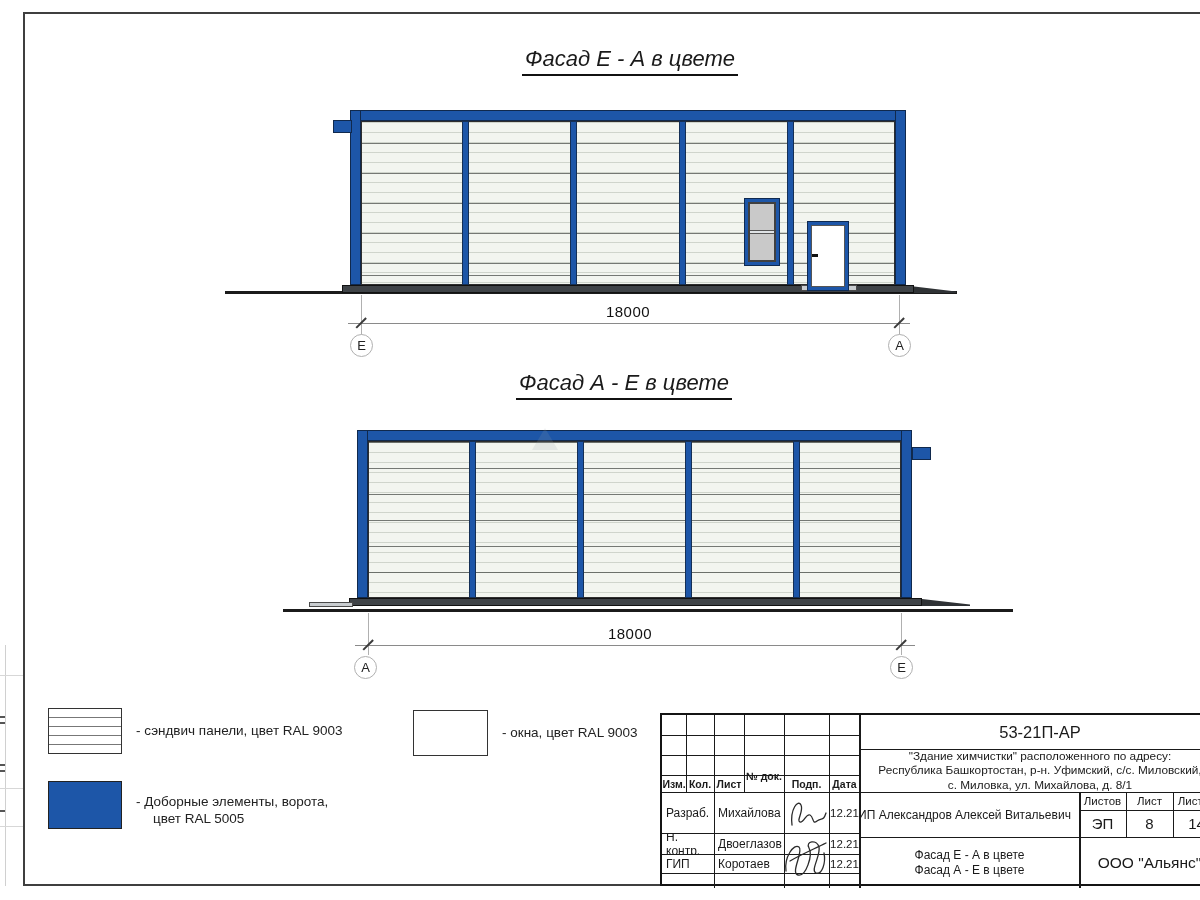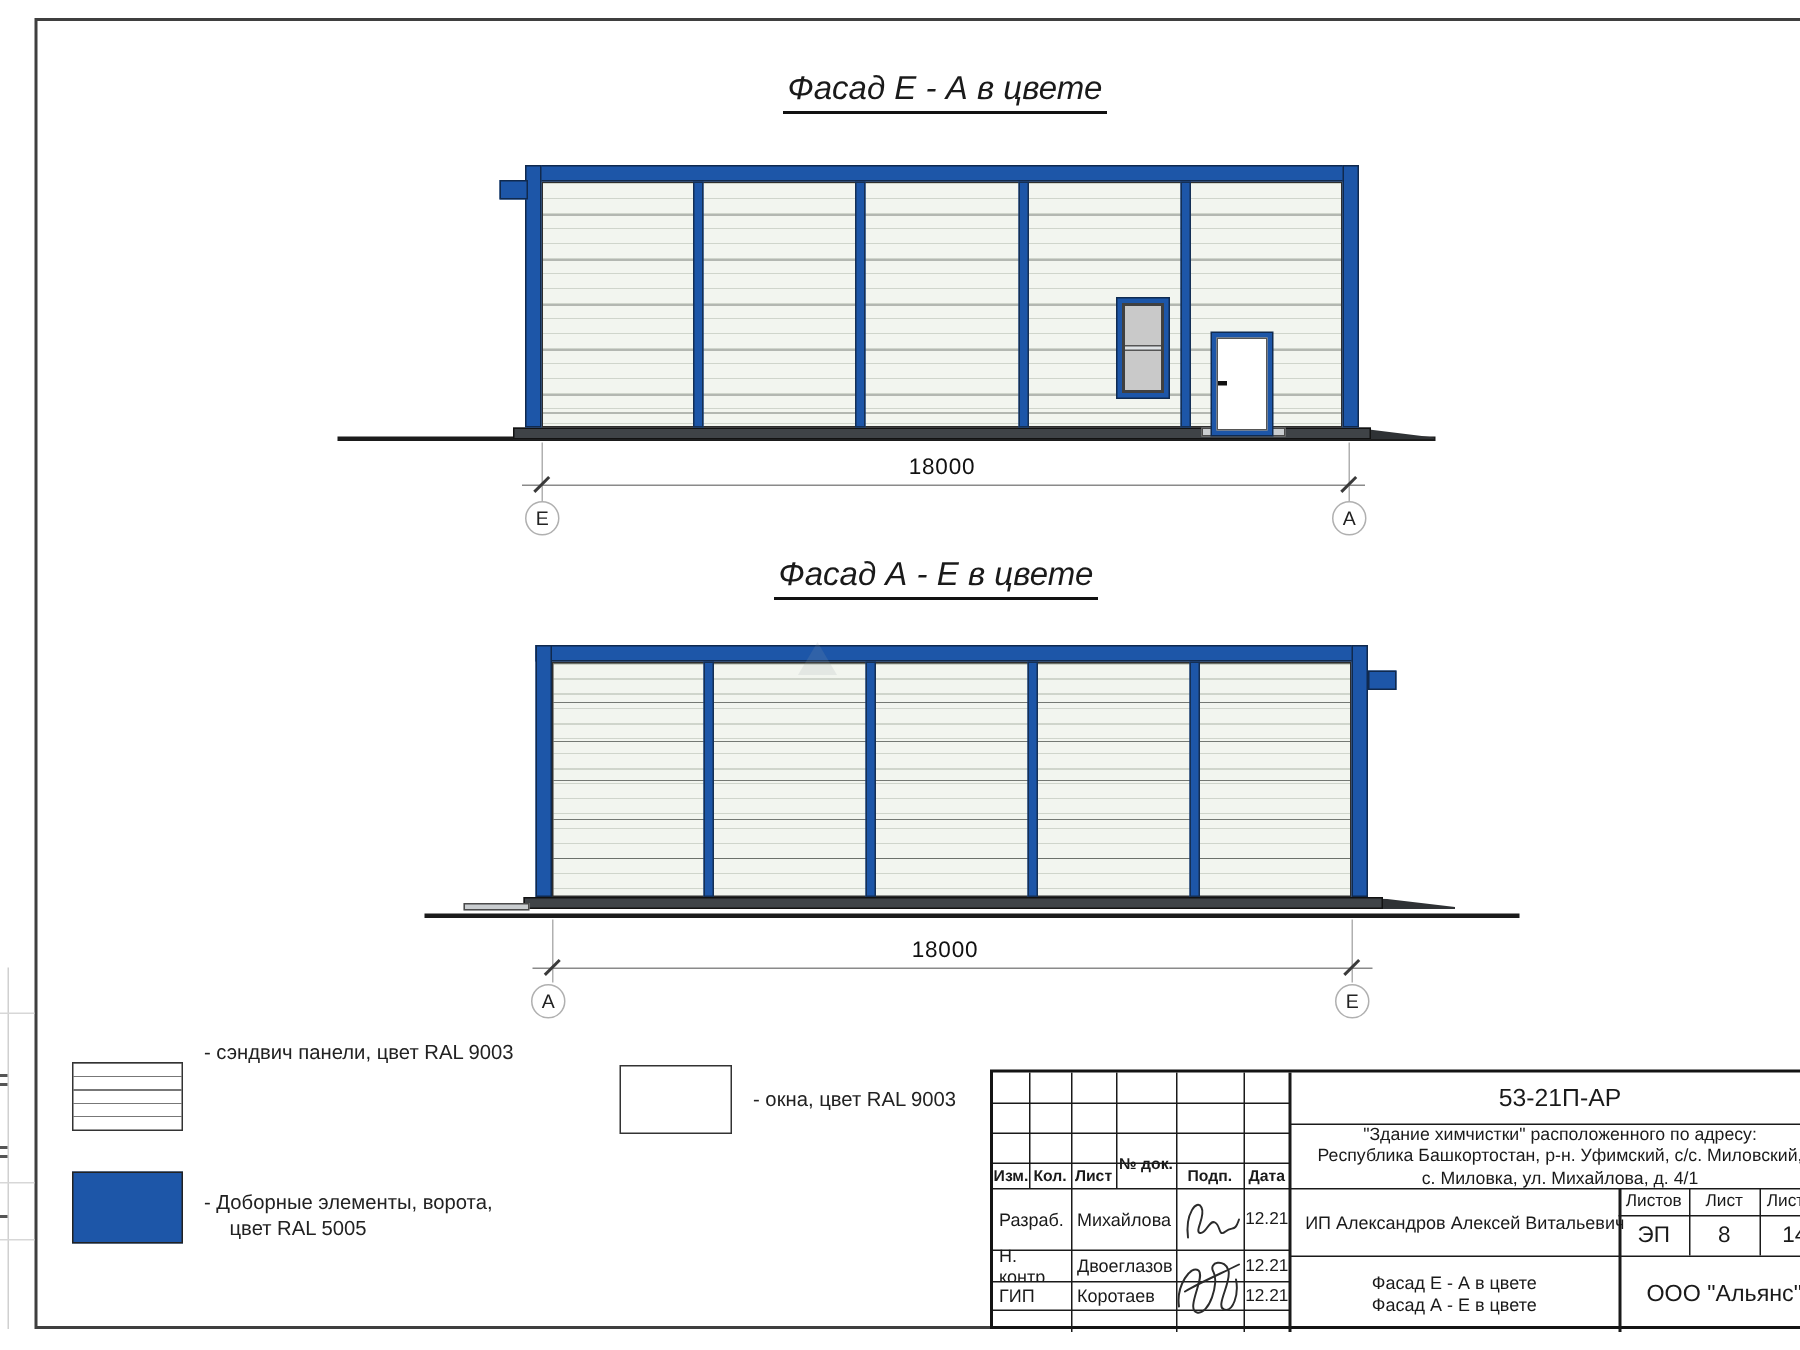--- a/index.html
+++ b/index.html
@@ -149,21 +149,21 @@
   <div class="abs tick" style="left:894px;top:644px;"></div>
   <div class="abs dimtext" style="left:580px;top:625px;width:100px;">18000</div>
   <div class="abs bubble" style="left:354px;top:656px;">
       <span>А</span>
     </div>
   <div class="abs bubble" style="left:890px;top:656px;">
       <span>Е</span>
     </div>
 
   <div class="abs lg-swatch lines" style="left:48px;top:708px;width:74px;height:46px;"></div>
-  <div class="abs lg-label" style="left:136px;top:694px;">- сэндвич панели, цвет RAL 9003</div>
+  <div class="abs lg-label" style="left:136px;top:723px;">- сэндвич панели, цвет RAL 9003</div>
 
   <div class="abs lg-swatch" style="left:413px;top:710px;width:75px;height:46px;"></div>
   <div class="abs lg-label" style="left:502px;top:725px;">- окна, цвет RAL 9003</div>
 
   <div class="abs lg-swatch blue" style="left:48px;top:781px;width:74px;height:48px;"></div>
   <div class="abs lg-label" style="left:136px;top:794px;">- Доборные элементы, ворота,</div>
   <div class="abs lg-label" style="left:153px;top:811px;">цвет RAL 5005</div>
 
   <div class="abs tb" style="left:660px;top:713px;width:558px;height:173px;">
 
@@ -212,23 +212,23 @@
     </svg>
     <svg class="sig-svg" style="left:120px;top:118px;" width="46" height="48" viewBox="0 0 46 48">
       <path d="M4,38 C2,24 12,10 17,14 C22,18 8,40 16,42 C24,44 31,22 27,15 C23,8 35,6 37,14 C39,22 28,38 34,40 C40,42 44,30 42,20"></path>
       <path d="M8,28 C18,22 32,16 44,10"></path>
     </svg>
 
     <div class="cell fs16" style="left:198px;top:0;width:360px;height:34px;">53-21П-АР</div>
     <div class="cell" style="left:198px;top:34px;width:360px;height:43px;flex-direction:column;">
       <div class="addr">"Здание химчистки" расположенного по адресу:</div>
       <div class="addr">Республика Башкортостан, р-н. Уфимский, с/с. Миловский,</div>
-      <div class="addr">с. Миловка, ул. Михайлова, д. 4/1</div>
-    </div>
-    <div class="cell fs12" style="left:198px;top:77px;width:233px;height:45px;">ИП Александров Алексей Витальевич</div>
+      <div class="addr">с. Миловка, ул. Михайлова, д. 8/1</div>
+    </div>
+    <div class="cell fs12" style="left:186px;top:77px;width:233px;height:45px;">ИП Александров Алексей Витальевич</div>
 
     <div class="cell fs11" style="left:417px;top:77px;width:47px;height:18px;">Листов</div>
     <div class="cell fs11" style="left:464px;top:77px;width:47px;height:18px;">Лист</div>
     <div class="cell fs11" style="left:511px;top:77px;width:47px;height:18px;">Листов</div>
     <div class="cell fs15" style="left:417px;top:95px;width:47px;height:27px;">ЭП</div>
     <div class="cell fs15" style="left:464px;top:95px;width:47px;height:27px;">8</div>
     <div class="cell fs15" style="left:511px;top:95px;width:47px;height:27px;">14</div>
 
     <div class="cell" style="left:198px;top:122px;width:219px;height:51px;flex-direction:column;">
       <div class="ttl">Фасад Е - А в цвете</div>

